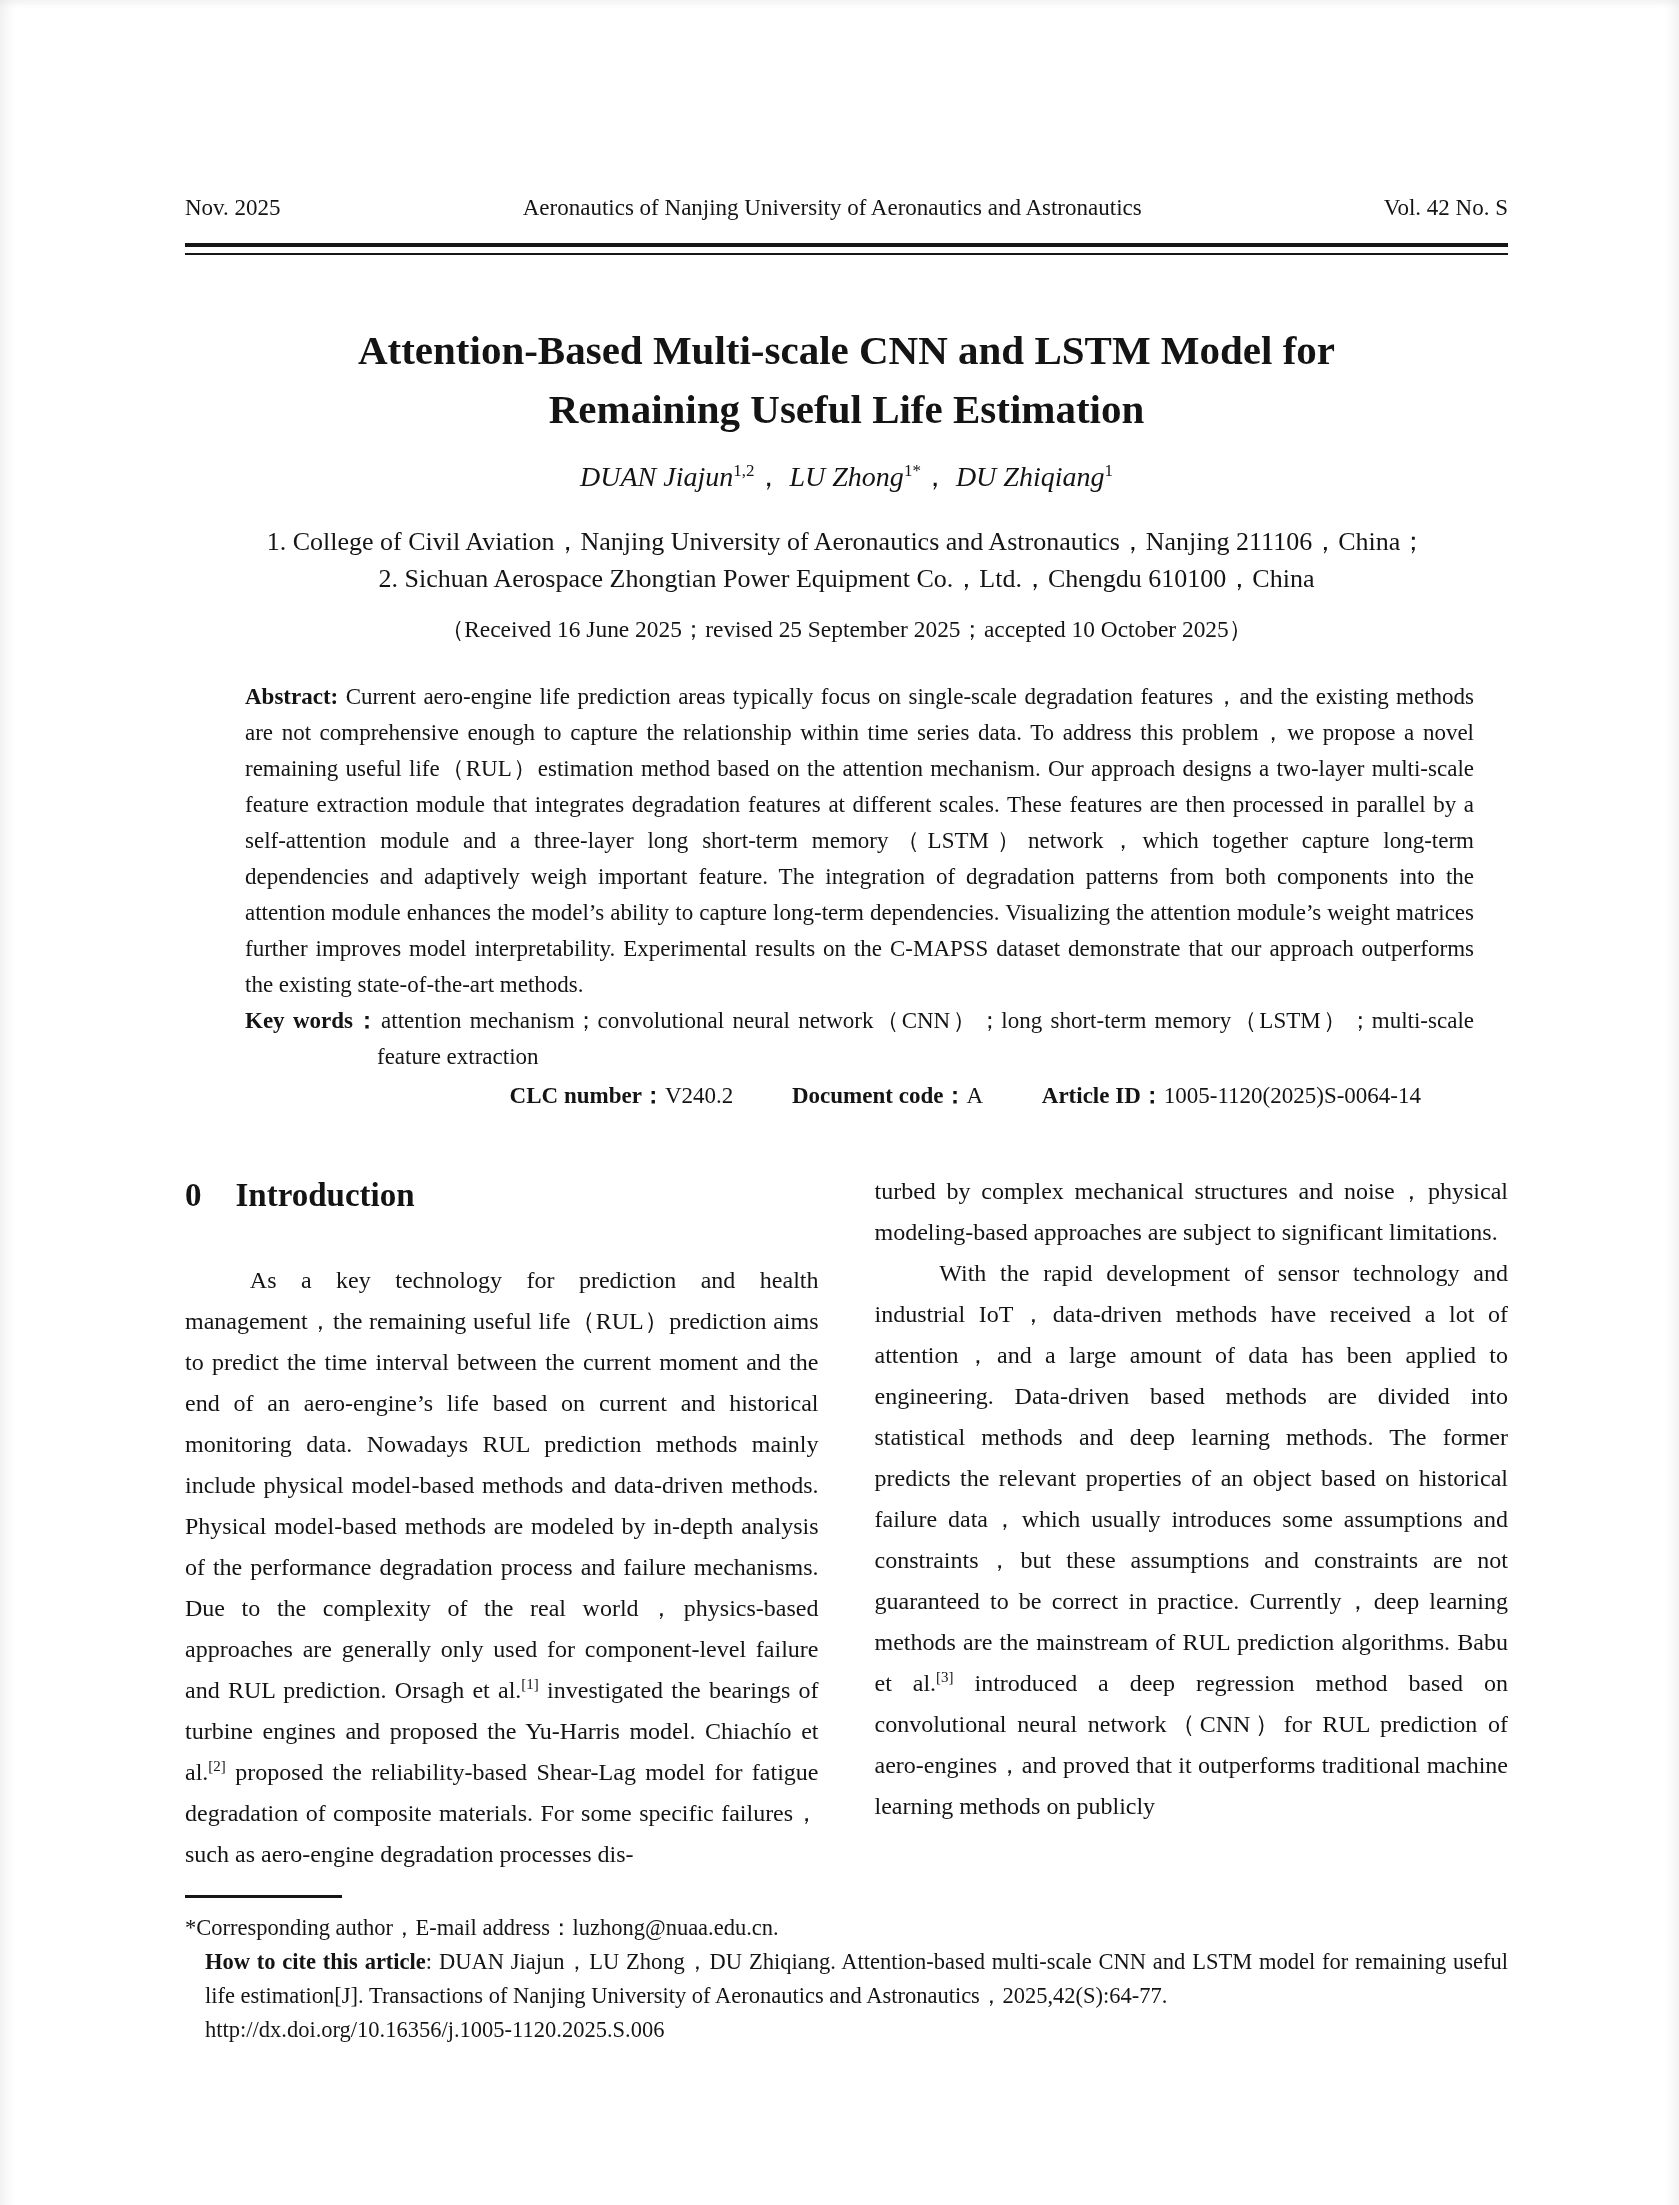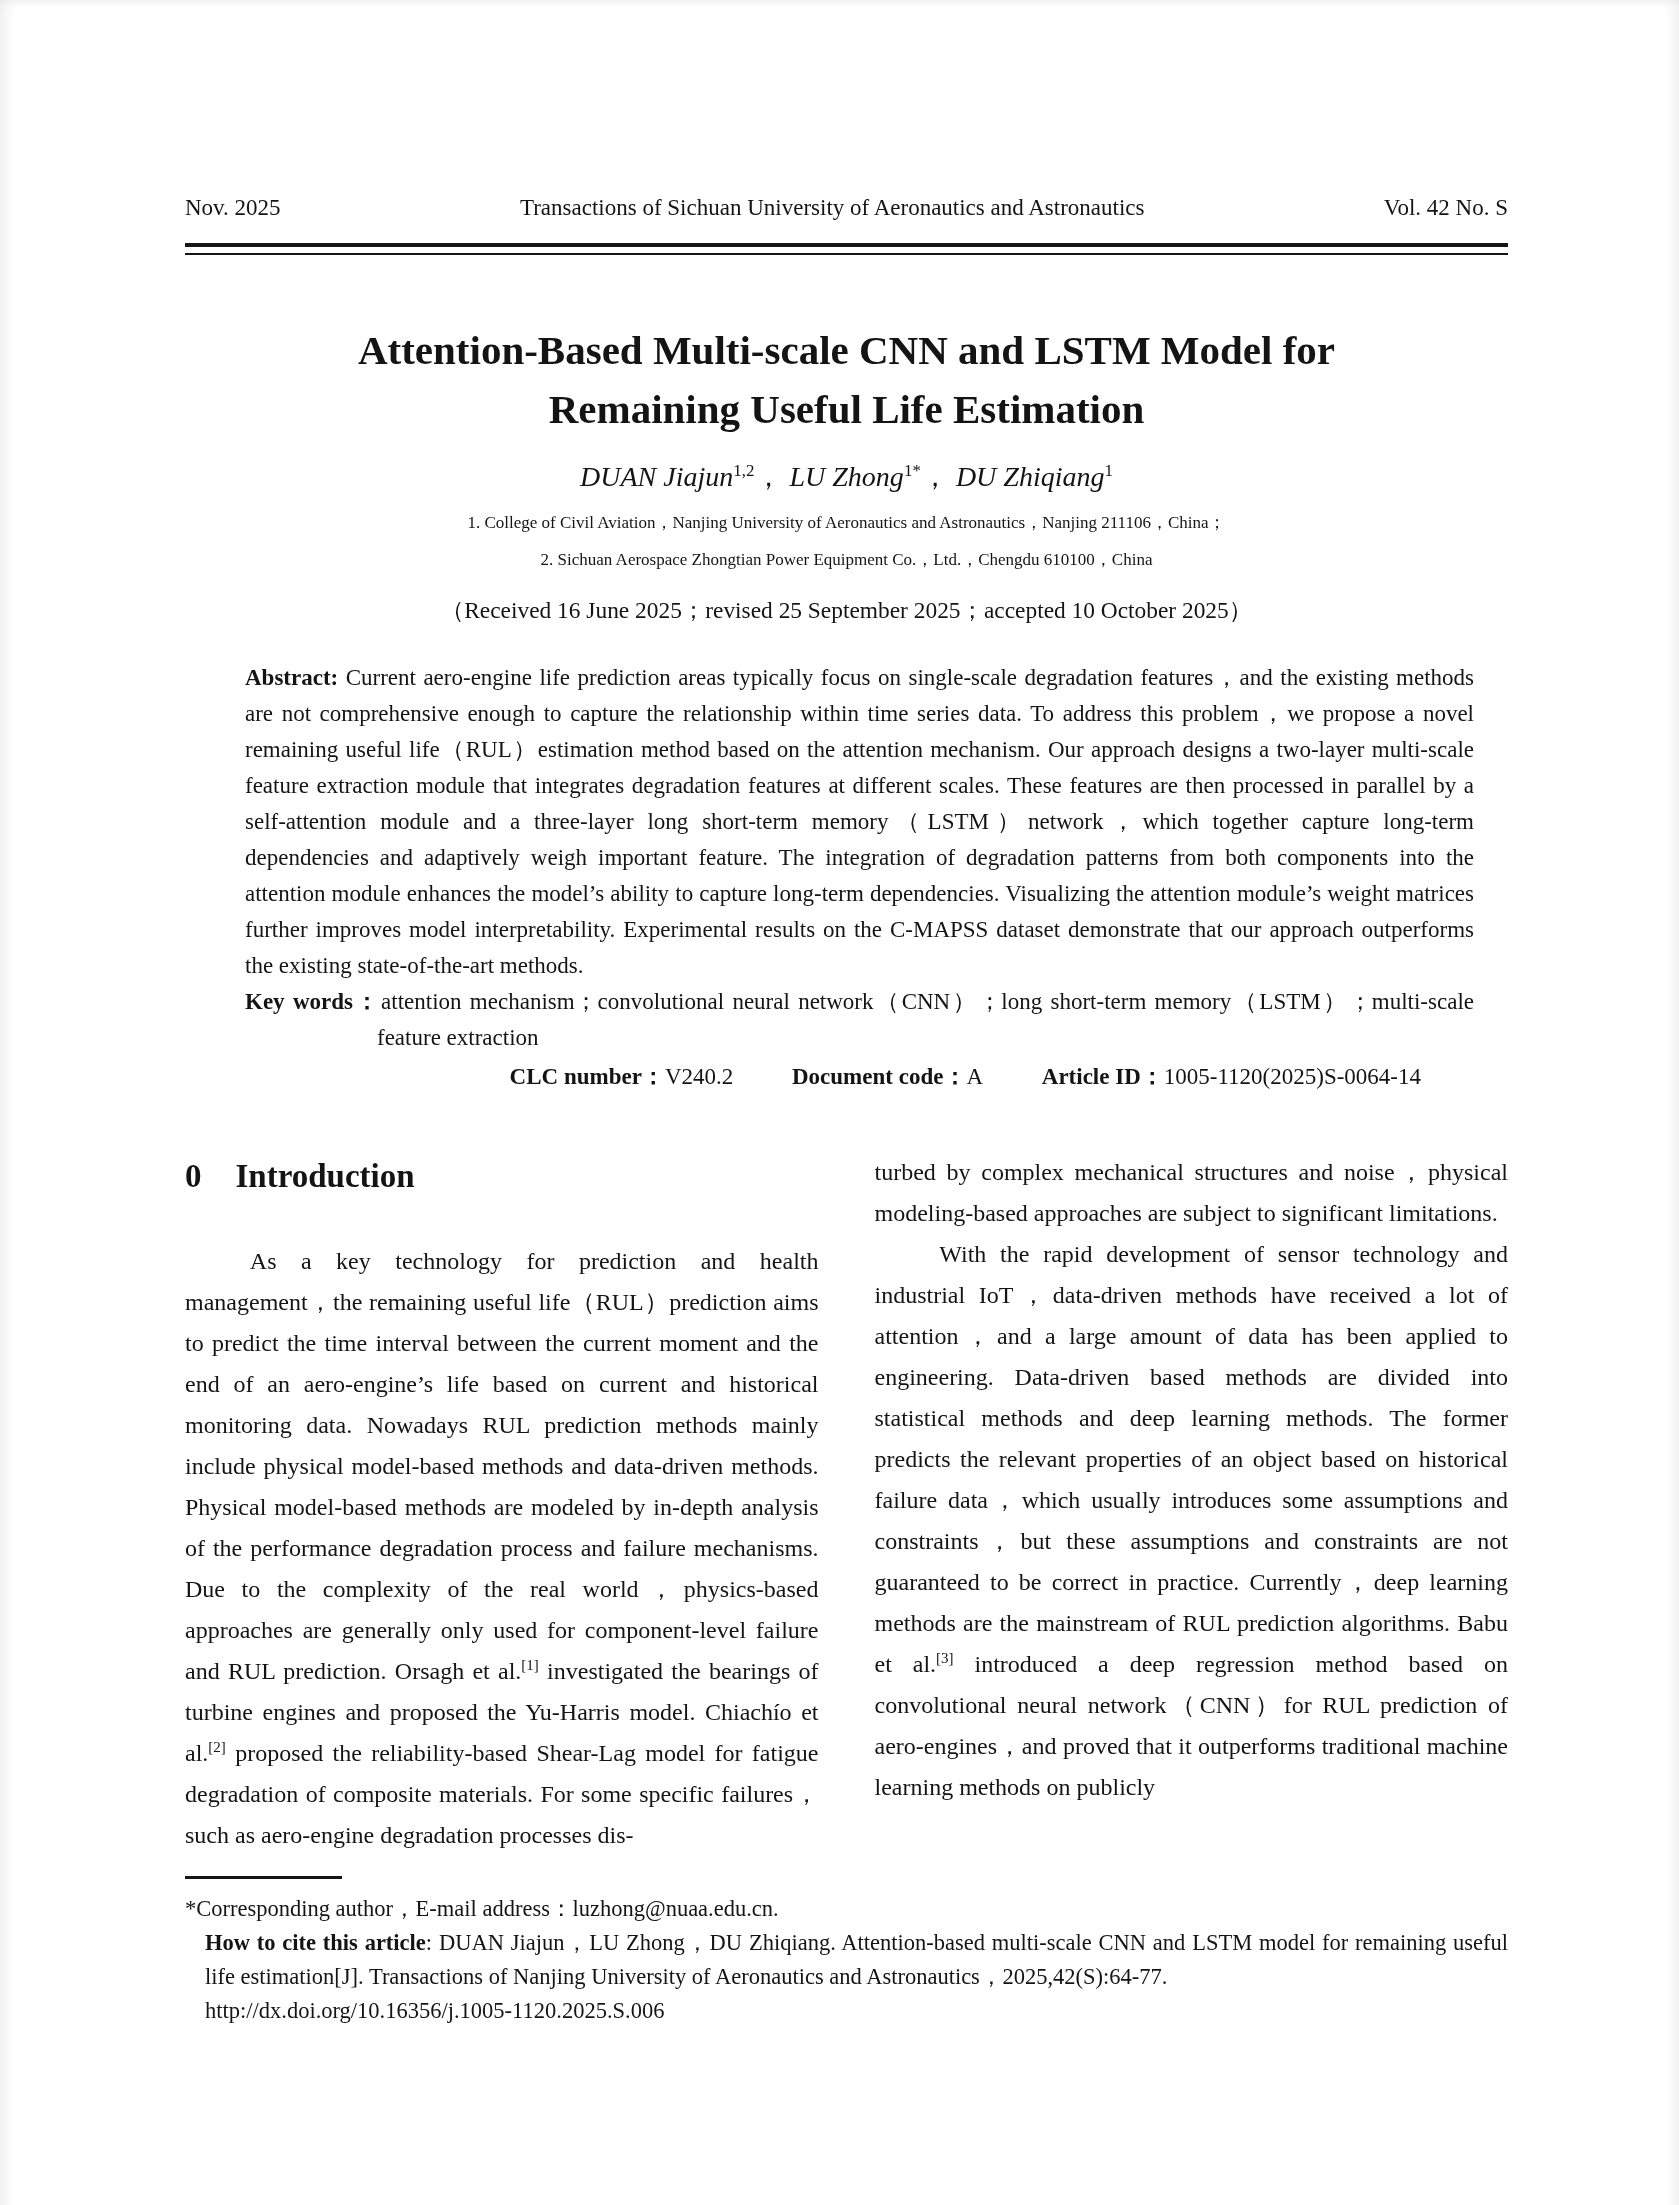--- a/index.html
+++ b/index.html
@@ -34,21 +34,21 @@
   }
   .title .tl{display:block;}
   
   .authors{
     margin-top:20px;text-align:center;
     font-size:28px;line-height:35px;font-style:italic;
   }
   .authors sup{font-size:17px;font-style:normal;line-height:0;}
   .authors .sep{font-style:normal;}
   
-  .affils{margin-top:10px;text-align:center;font-size:17px;line-height:37px;}
+  .affils{margin-top:29px;text-align:center;font-size:26px;line-height:37px;}
   .history{margin-top:17.6px;text-align:center;font-size:23.4px;line-height:31px;}
   
   .abstract{margin:34px 34px 0 60px;}
   .abstract p{margin:0;font-size:23px;line-height:36px;text-align:justify;}
   .blabel{font-weight:bold;}
   .abstract .kw{padding-left:132px;text-indent:-132px;}
   .abstract .meta{margin-top:2.6px;text-align:right;}
   .mitem{margin-right:53px;white-space:nowrap;}
   
   .columns{margin-top:57px;display:flex;gap:56px;}
@@ -71,21 +71,21 @@
   .fn-cite{margin-left:20px !important;text-align:justify;}
   .fn-doi{margin-left:20px !important;}
 </style>
 </head>
 <body>
 
 <div class="page">
 
   <header class="running-head">
     <span>Nov. 2025</span>
-    <span>Transactions of Sichuan University of Aeronautics and Astronautics</span>
+    <span>Aeronautics of Nanjing University of Aeronautics and Astronautics</span>
     <span>Vol. 42 No. S</span>
   </header>
 
   <div class="head-rule"></div>
 
   <h1 class="title">
     <span class="tl">Attention-Based Multi-scale CNN and LSTM Model for</span>
     <span class="tl">Remaining Useful Life Estimation</span>
   </h1>
 

